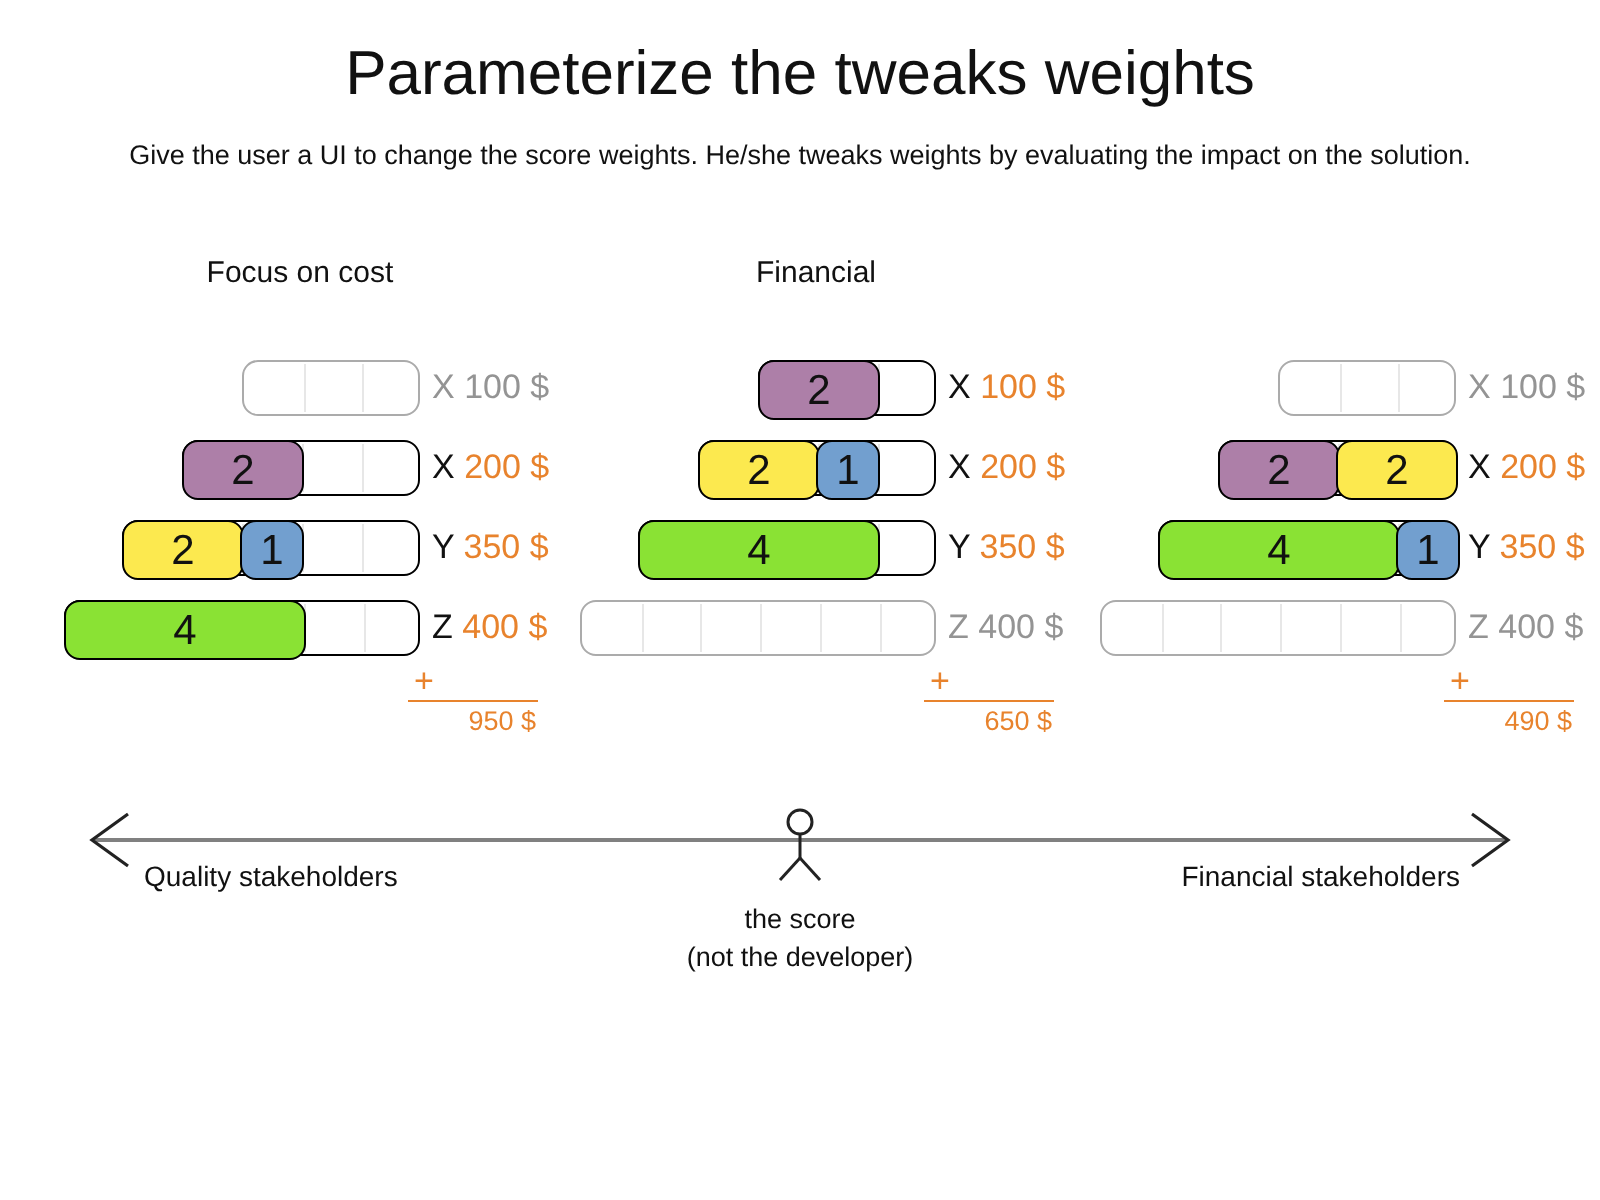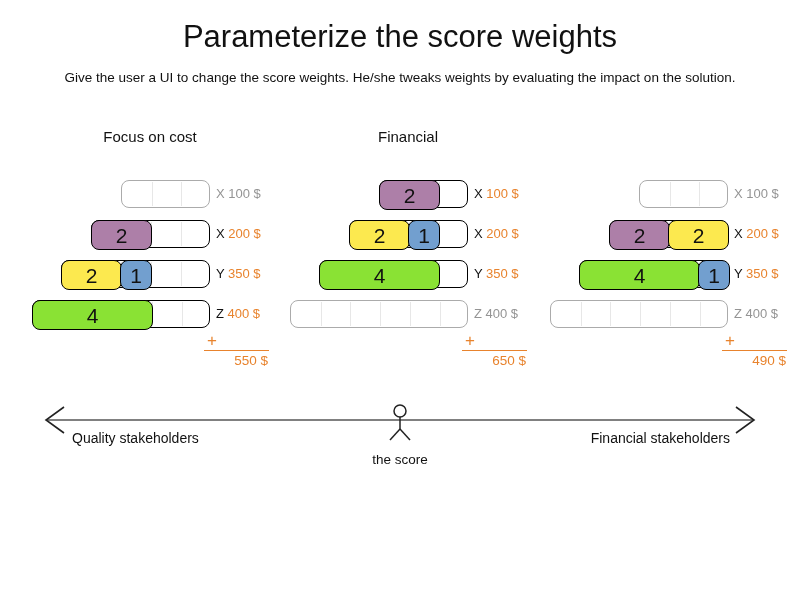--- a/index.html
+++ b/index.html
@@ -24,35 +24,35 @@
     background:#fff; border:1px solid #000; border-radius:8px;
   }
   .row-box.unused { border-color:#ababab; }
   .grid-line { position:absolute; top:1px; bottom:1px; width:1px; }
   .block {
     position:absolute; top:-1px; height:30px; box-sizing:border-box;
     border:1.5px solid #000; border-radius:8px;
     display:flex; align-items:center; justify-content:center;
     font-size:21px; line-height:1;
   }
-  .row-label { position:absolute; left:184px; height:28px; line-height:28px; font-size:13px; white-space:nowrap; }
+  .row-label { position:absolute; left:184px; height:28px; line-height:28px; font-size:17px; white-space:nowrap; }
   .sum { position:absolute; left:172px; top:207px; width:65px; }
   .plus { font-size:17px; line-height:16px; padding-left:3px; }
   .sum-line { border-bottom:1.5px solid; margin-top:1px; height:0; }
   .total { font-size:13.5px; text-align:right; padding-right:1px; padding-top:2px; }
   .axis-svg { position:absolute; top:398px; left:0; }
   .axis-label { position:absolute; top:430px; font-size:14px; line-height:16px; }
   .axis-label.left { left:72px; }
   .axis-label.right { right:70px; }
   .user-caption { position:absolute; top:450px; left:0; width:800px; text-align:center; font-size:13.5px; line-height:19px; }
 </style>
 </head>
 <body>
 
-<h1 class="title">Parameterize the score weights</h1>
+<h1 class="title">Parameterize the tweaks weights</h1>
 <p class="subtitle">Give the user a UI to change the score weights. He/she tweaks weights by evaluating the impact on the solution.</p>
 
 <div class="diagram" id="diagram">
     <div class="column" style="left: 32px;">
       <div class="col-title">Focus on cost</div>
       <div class="row-box unused" style="top: 54px; left: 89px; width: 89px;">
         <div class="grid-line" style="left: 30px; background: rgb(231, 231, 231);"></div>
         <div class="grid-line" style="left: 59px; background: rgb(231, 231, 231);"></div>
       </div>
       <div class="row-label" style="top: 54px;"><span style="color: rgb(148, 148, 148);">X </span><span style="color: rgb(148, 148, 148);">100 $</span></div>
@@ -77,21 +77,21 @@
         <div class="grid-line" style="left: 59px; background: rgb(231, 231, 231);"></div>
         <div class="grid-line" style="left: 89px; background: rgb(231, 231, 231);"></div>
         <div class="grid-line" style="left: 119px; background: rgb(231, 231, 231);"></div>
         <div class="grid-line" style="left: 149px; background: rgb(231, 231, 231);"></div>
         <div class="block" style="left: -1px; width: 121px; background: rgb(138, 226, 52);">4</div>
       </div>
       <div class="row-label" style="top: 174px;"><span style="color: rgb(17, 17, 17);">Z </span><span style="color: rgb(232, 131, 45);">400 $</span></div>
       <div class="sum">
         <div class="plus" style="color: rgb(232, 131, 45);">+</div>
         <div class="sum-line" style="border-color: rgb(232, 131, 45);"></div>
-        <div class="total" style="color: rgb(232, 131, 45);">550 $</div>
+        <div class="total" style="color: rgb(232, 131, 45);">950 $</div>
       </div>
     </div>
     <div class="column" style="left: 290px;">
       <div class="col-title">Financial</div>
       <div class="row-box" style="top: 54px; left: 89px; width: 89px;">
         <div class="grid-line" style="left: 30px; background: rgb(231, 231, 231);"></div>
         <div class="grid-line" style="left: 59px; background: rgb(231, 231, 231);"></div>
         <div class="block" style="left: -1px; width: 61px; background: rgb(173, 127, 168);">2</div>
       </div>
       <div class="row-label" style="top: 54px;"><span style="color: rgb(17, 17, 17);">X </span><span style="color: rgb(232, 131, 45);">100 $</span></div>
@@ -173,13 +173,14 @@
     <line x1="400" y1="19" x2="400" y2="31"></line>
     <line x1="400" y1="31" x2="390" y2="42"></line>
     <line x1="400" y1="31" x2="410" y2="42"></line>
   </g>
 </svg>
 
 <div class="axis-label left">Quality stakeholders</div>
 <div class="axis-label right">Financial stakeholders</div>
 <div class="user-caption">
   <div>the score</div>
+  <div>(not the developer)</div>
 </div>
 
 </body></html>

